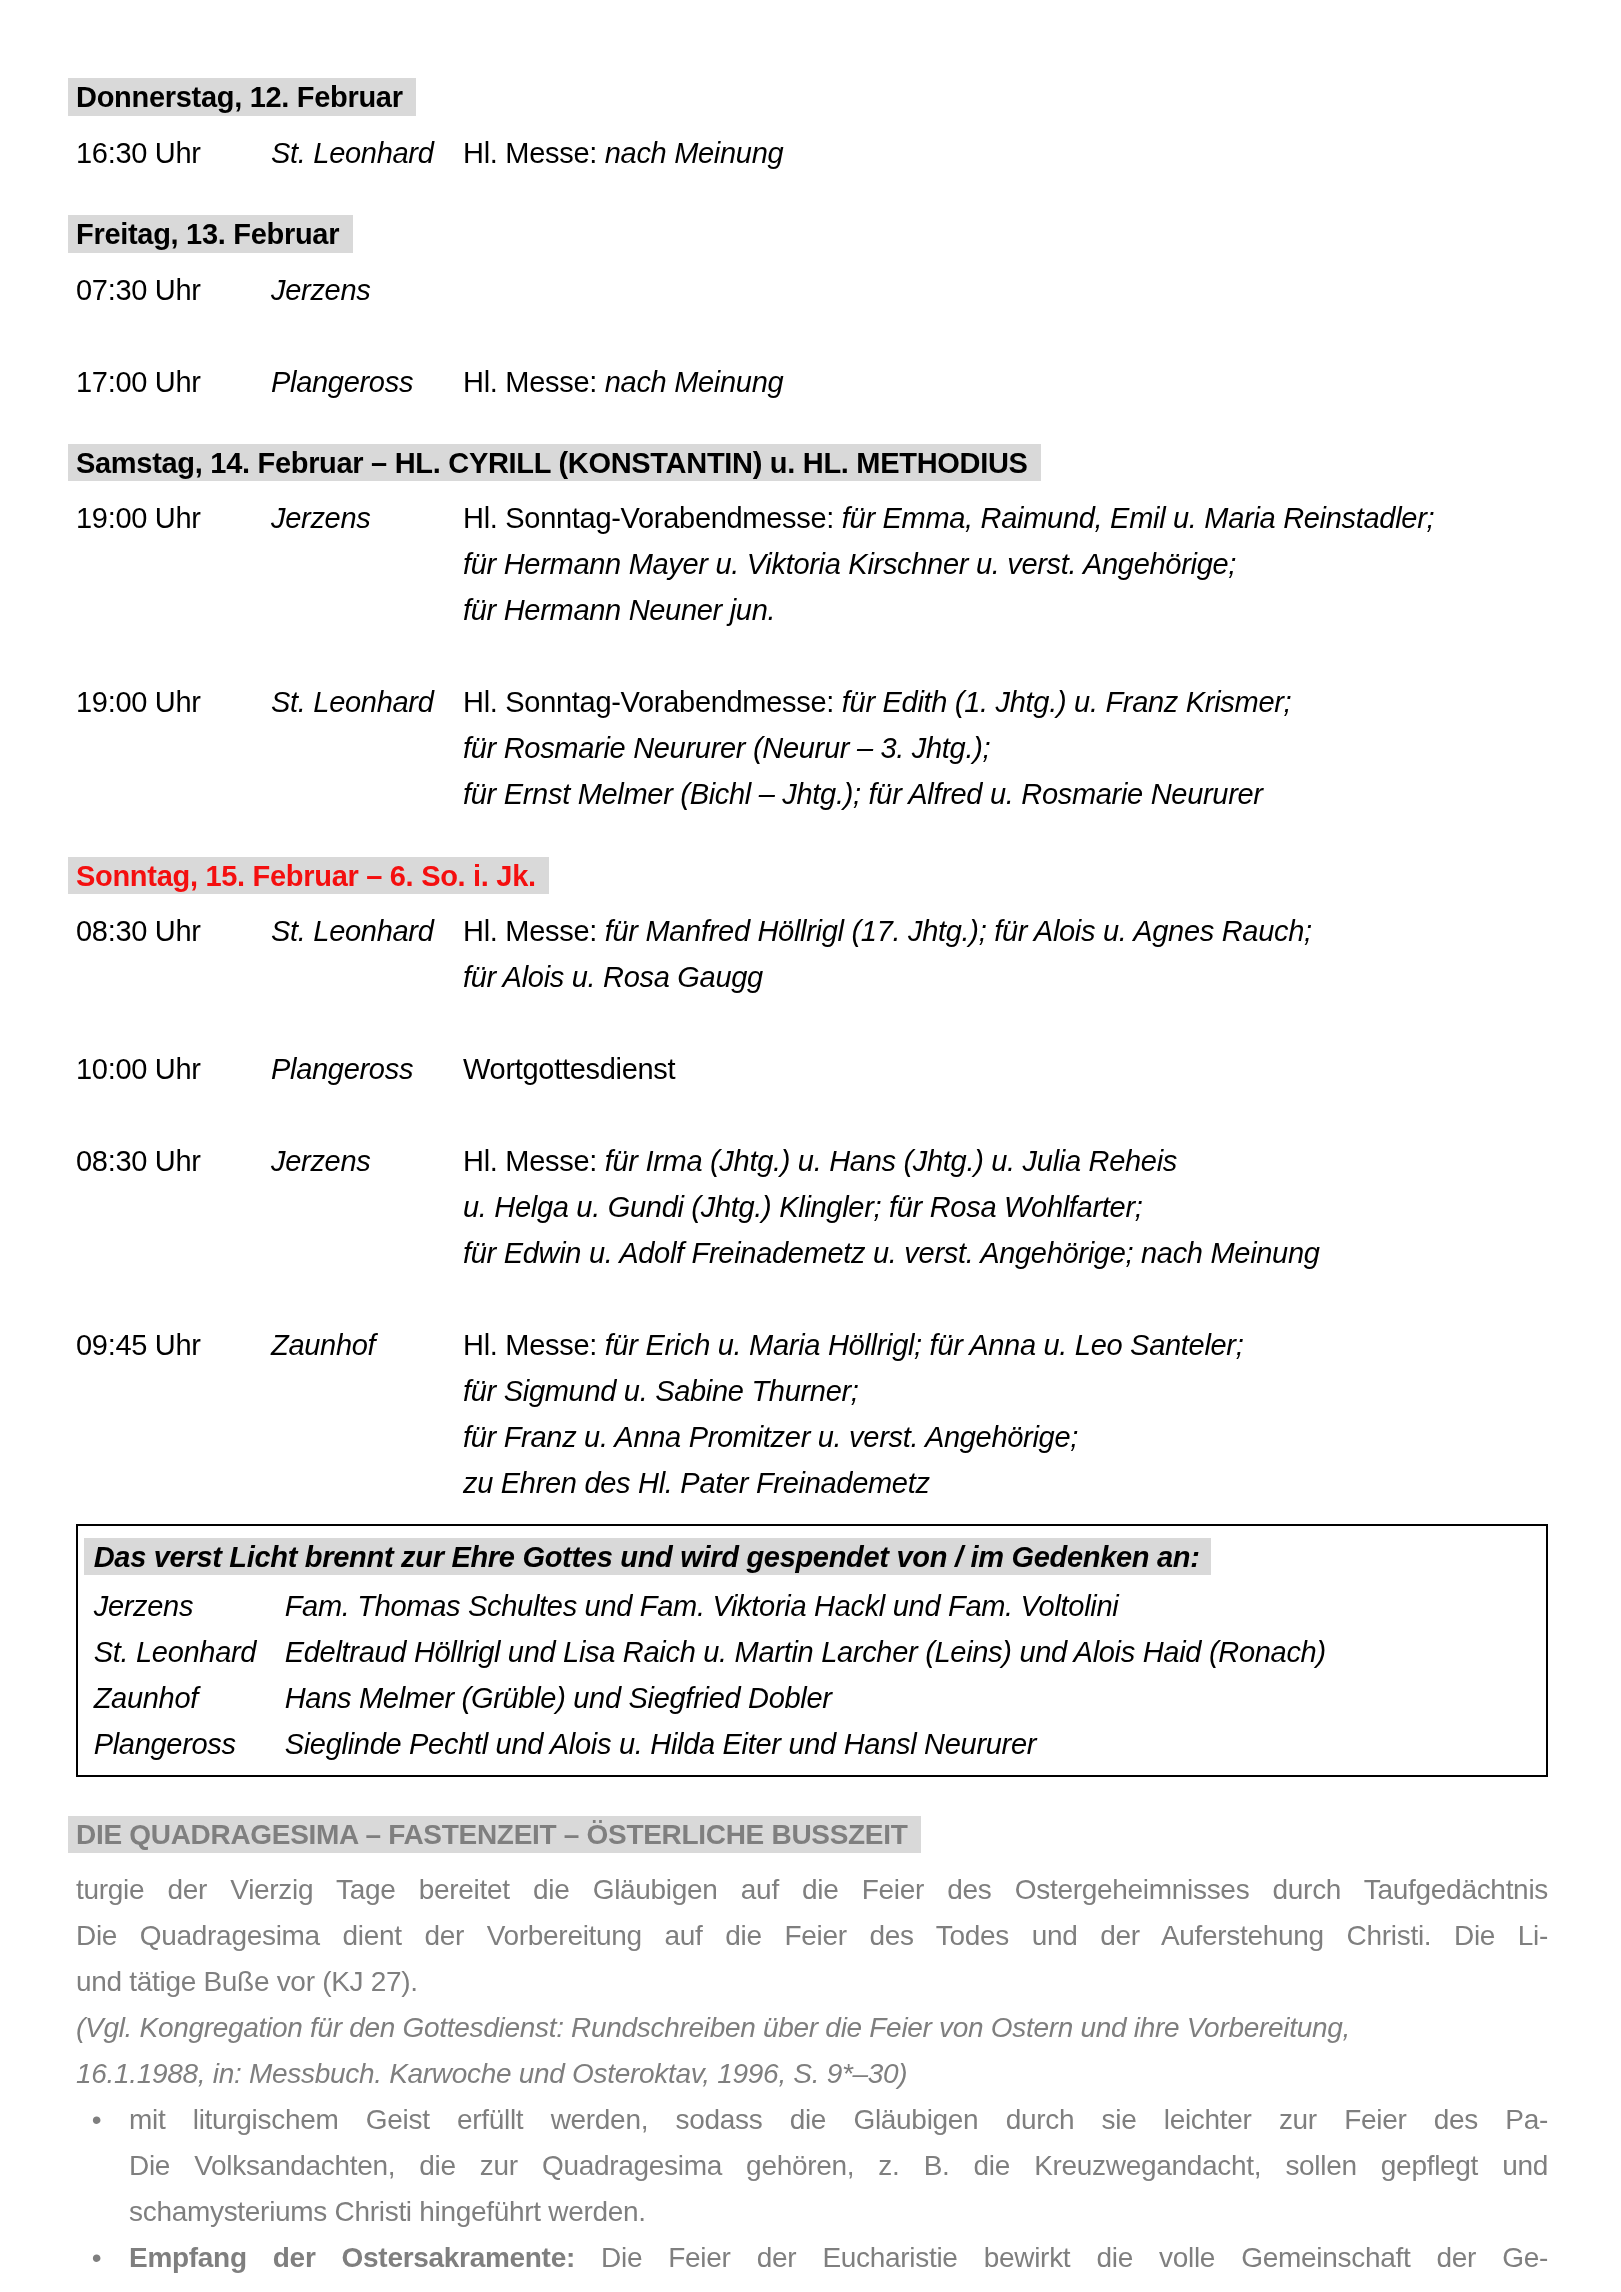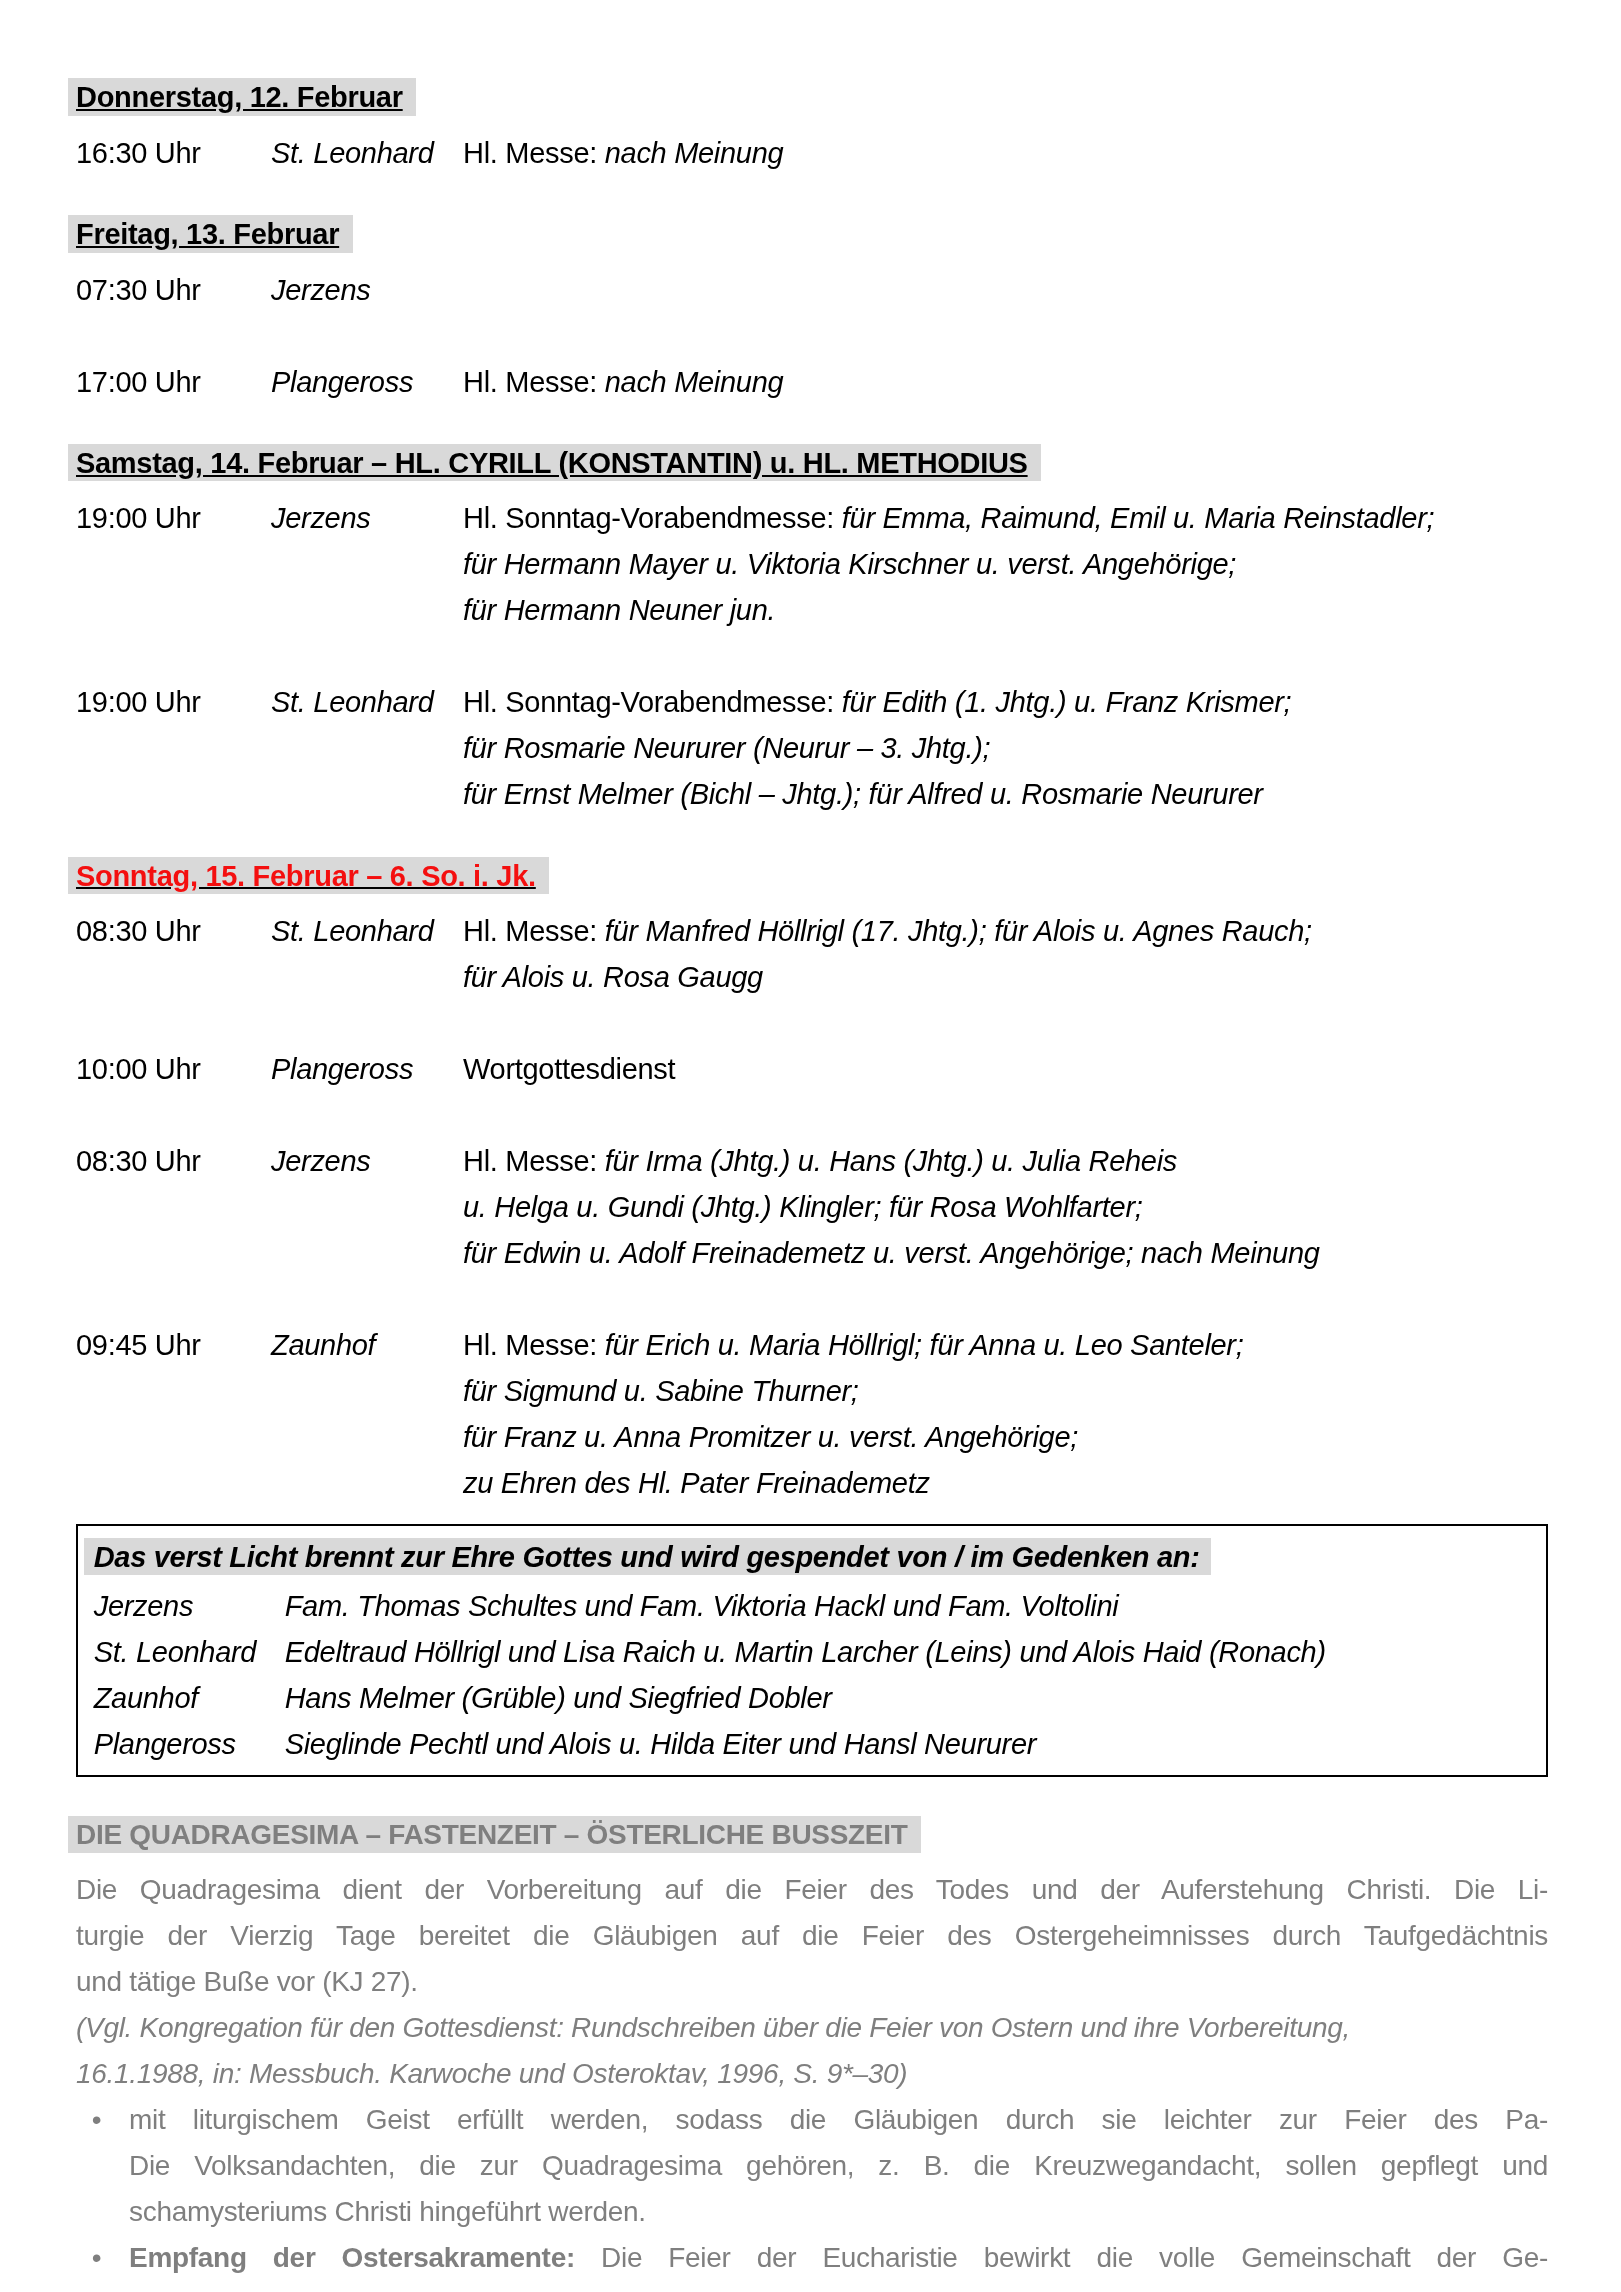--- a/index.html
+++ b/index.html
@@ -17,21 +17,21 @@
     font-size: 29px;
     line-height: 46px;
     letter-spacing: -0.3px;
     color: #000;
   }
   .page { padding: 74px 73px 0 76px; }
 
   
   .day { }
   .day + .day { margin-top: 35px; }
-  .day-head { font-weight: 700; margin: 0 0 9.8px 0; text-decoration: underline; }
+  .day-head { font-weight: 700; margin: 0 0 9.8px 0; }
   .day-head .hl {
     background: var(--hl);
     padding: 2.9px 13.7px 2.9px 7.8px;
     margin-left: -7.8px;
   }
   .day-head.red .hl { color: var(--red); }
 
   .entry {
     display: grid;
     grid-template-columns: 195px 192px 1fr;
@@ -182,22 +182,22 @@
     </div>
     <div class="licht-row">
       <div>Plangeross</div>
       <div>Sieglinde Pechtl und Alois u. Hilda Eiter und Hansl Neururer</div>
     </div>
   </section>
 
   <section class="quad">
     <div class="quad-head"><span class="hl">DIE QUADRAGESIMA – FASTENZEIT – ÖSTERLICHE BUSSZEIT</span></div>
     <div class="qpara">
+      <div class="jl">turgie der Vierzig Tage bereitet die Gläubigen auf die Feier des Ostergeheimnisses durch Taufgedächtnis</div>
       <div class="jl">Die Quadragesima dient der Vorbereitung auf die Feier des Todes und der Auferstehung Christi. Die Li-</div>
-      <div class="jl">turgie der Vierzig Tage bereitet die Gläubigen auf die Feier des Ostergeheimnisses durch Taufgedächtnis</div>
       <div>und tätige Buße vor (KJ 27).</div>
     </div>
     <div class="cit">
       <div>(Vgl. Kongregation für den Gottesdienst: Rundschreiben über die Feier von Ostern und ihre Vorbereitung,</div>
       <div>16.1.1988, in: Messbuch. Karwoche und Osteroktav, 1996, S. 9*–30)</div>
     </div>
     <div class="bullet">
       <div class="jl">mit liturgischem Geist erfüllt werden, sodass die Gläubigen durch sie leichter zur Feier des Pa-</div>
       <div class="jl">Die Volksandachten, die zur Quadragesima gehören, z. B. die Kreuzwegandacht, sollen gepflegt und</div>
       <div>schamysteriums Christi hingeführt werden.</div>

